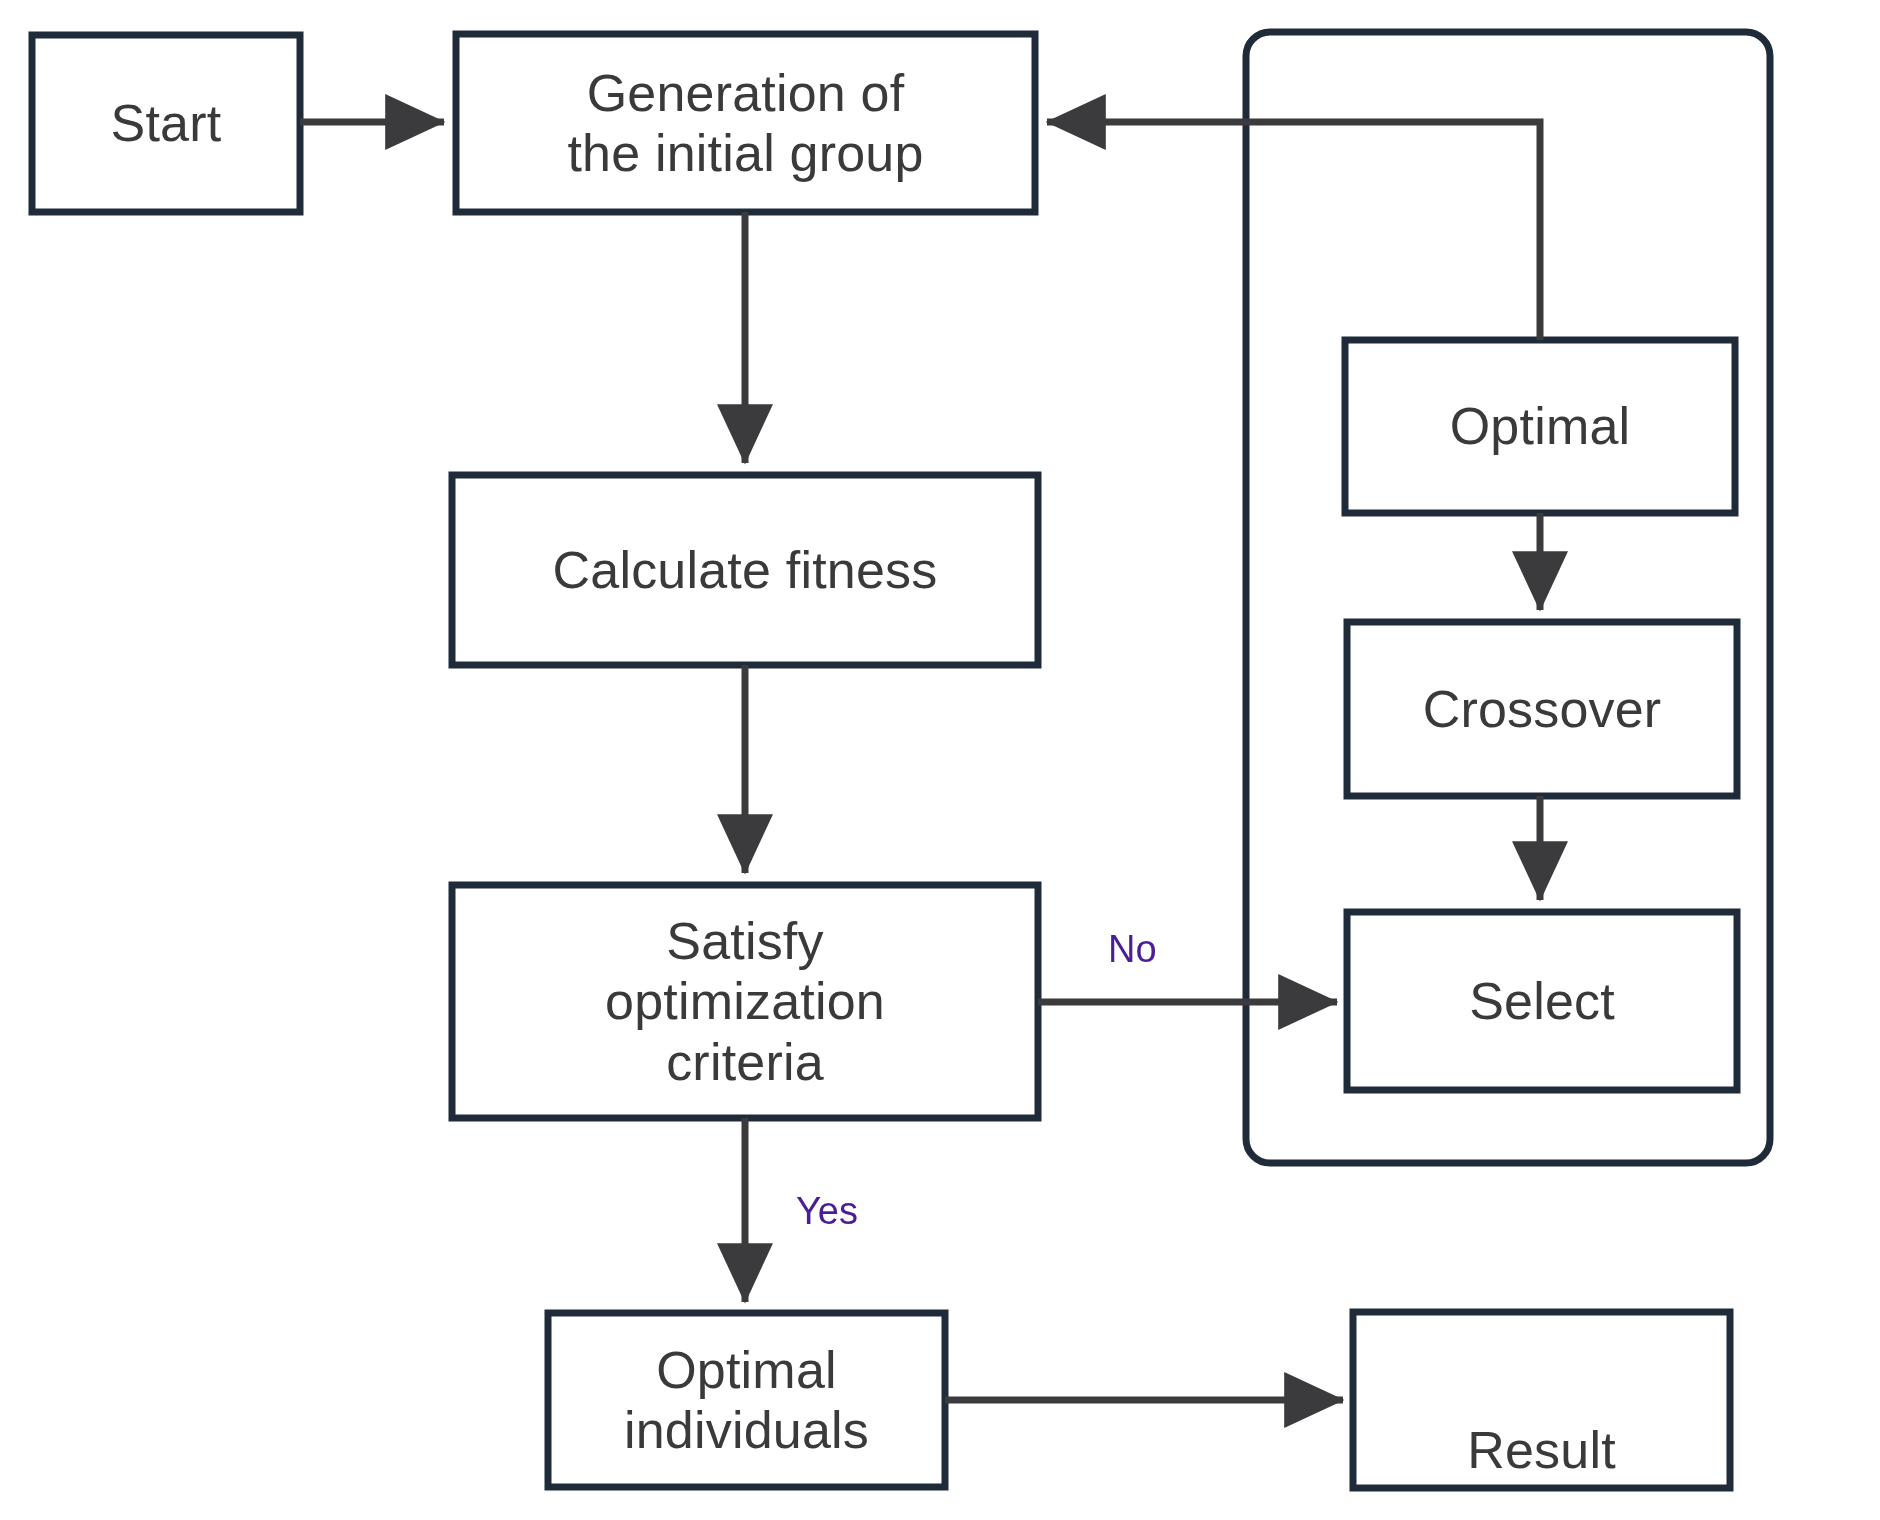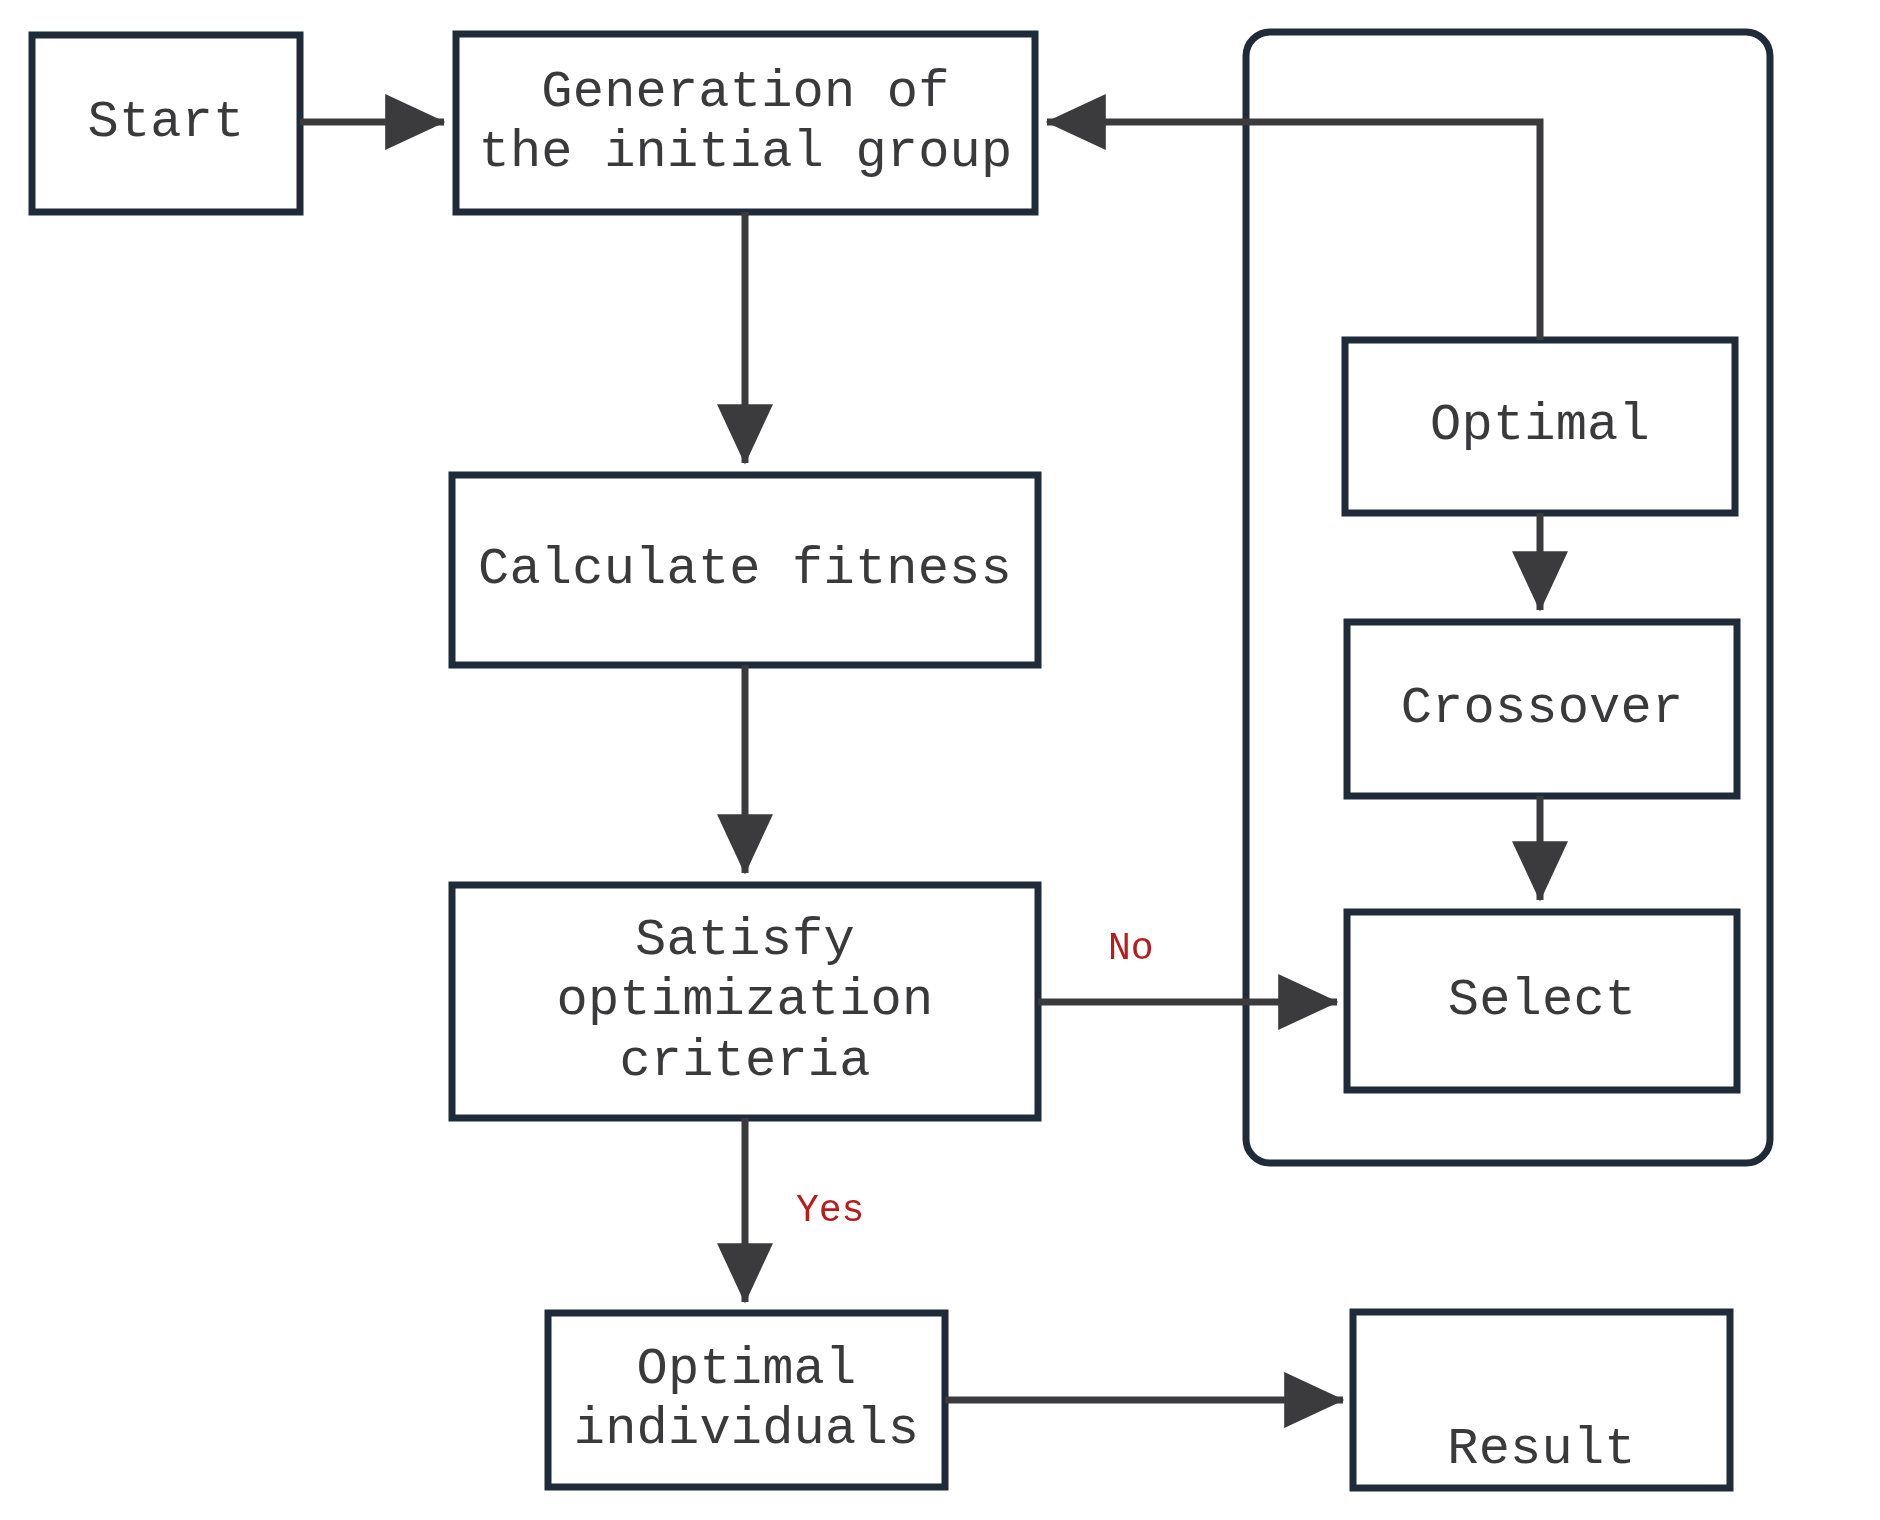--- a/index.html
+++ b/index.html
@@ -5,21 +5,21 @@
   html, body {
     margin: 0;
     padding: 0;
     background: #ffffff;
   }
   #canvas {
     position: relative;
     width: 1880px;
     height: 1520px;
     background: #ffffff;
-    font-family: Liberation Mono, monospace;
+    font-family: Liberation Sans, sans-serif;
     overflow: hidden;
   }
   #flow-svg {
     position: absolute;
     top: 0;
     left: 0;
     width: 1880px;
     height: 1520px;
   }
   .node-label {
@@ -30,21 +30,21 @@
     text-align: center;
     color: #3a3a3c;
     font-size: 52px;
     line-height: 1.16;
     letter-spacing: 0.2px;
     white-space: pre-line;
     pointer-events: none;
   }
   .edge-label {
     position: absolute;
-    color: #b91c1c;
+    color: #4c1d95;
     font-size: 38px;
     line-height: 1;
     white-space: nowrap;
     pointer-events: none;
   }
 </style>
 </head>
 <body>
 
 <div id="canvas">

